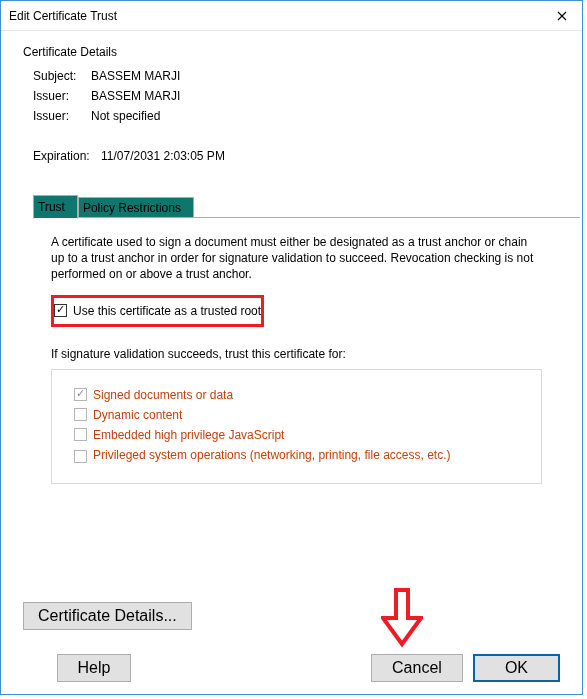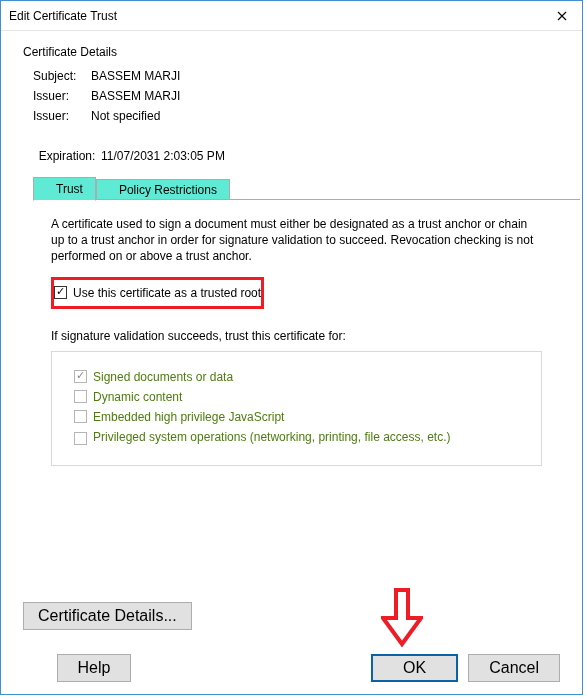--- a/index.html
+++ b/index.html
@@ -38,41 +38,41 @@
     align-items: center;
     justify-content: center;
     font-size: 14px;
     font-weight: 300;
   }
   .content { padding: 14px 22px 10px 22px; }
   .section-title { margin-bottom: 10px; }
   .field-row { display: flex; margin: 6px 0 6px 10px; }
   .field-label { width: 58px; }
   .gap { height: 20px; }
-  .exp-row { display: flex; margin: 0 0 14px 10px; text-align: center; }
+  .exp-row { display: flex; margin: 0 0 32px 10px; }
   .exp-label { width: 68px; }
   
   .tabs {
     margin-left: 10px;
     display: flex;
     align-items: flex-end;
     position: relative;
   }
   .tabs::after {
     content: "";
     position: absolute;
     left: 0; right: -20px; bottom: 0;
     border-bottom: 1px solid #acacac;
     z-index: 0;
   }
   .tab {
-    padding: 4px 12px 4px 22px;
+    padding: 4px 12px 4px 4px;
     border: 1px solid #acacac;
     border-bottom: none;
-    background: #5eead4;
+    background: #0f766e;
     position: relative;
     z-index: 1;
     margin-right: 0;
     font-size: 12px;
   }
   .tab.inactive {
     margin-top: 2px;
     padding-top: 3px;
     padding-bottom: 3px;
     z-index: 0;
@@ -110,21 +110,21 @@
   .sub-line { margin: 8px 0 8px 0; }
   
   .group {
     border: 1px solid #d9d9d9;
     padding: 12px 22px 14px 22px;
     margin-top: 4px;
     margin-bottom: 60px;
   }
   .group .cb-row { margin: 6px 0; }
   .indent { margin-left: 28px; }
-  .disabled-text { color: #4d7c0f; }
+  .disabled-text { color: #c2410c; }
   .multi { display: flex; align-items: flex-start; gap: 6px; }
   .multi .lbl { line-height: 1.3; }
   
   .bottom-area {
     position: absolute;
     left: 22px; right: 22px; bottom: 12px;
   }
   .details-row { margin-bottom: 24px; }
   .btn {
     border: 1px solid #adadad;
@@ -230,22 +230,22 @@
     </div>
   </div>
 
   <div class="bottom-area">
     <div class="details-row">
       <button class="btn">Certificate Details...</button>
     </div>
     <div class="btn-row">
       <button class="btn">Help</button>
       <div class="btn-right">
+        <button class="btn wide">Cancel</button>
         <button class="btn primary">OK</button>
-        <button class="btn wide">Cancel</button>
       </div>
     </div>
   </div>
 
   <svg class="arrow" viewBox="0 0 42 60">
     <path d="M15 2 L27 2 L27 30 L40 30 L21 56 L2 30 L15 30 Z" fill="none" stroke="#ee1c25" stroke-width="4" stroke-linejoin="miter"></path>
   </svg>
 </div>
 
 </body></html>

